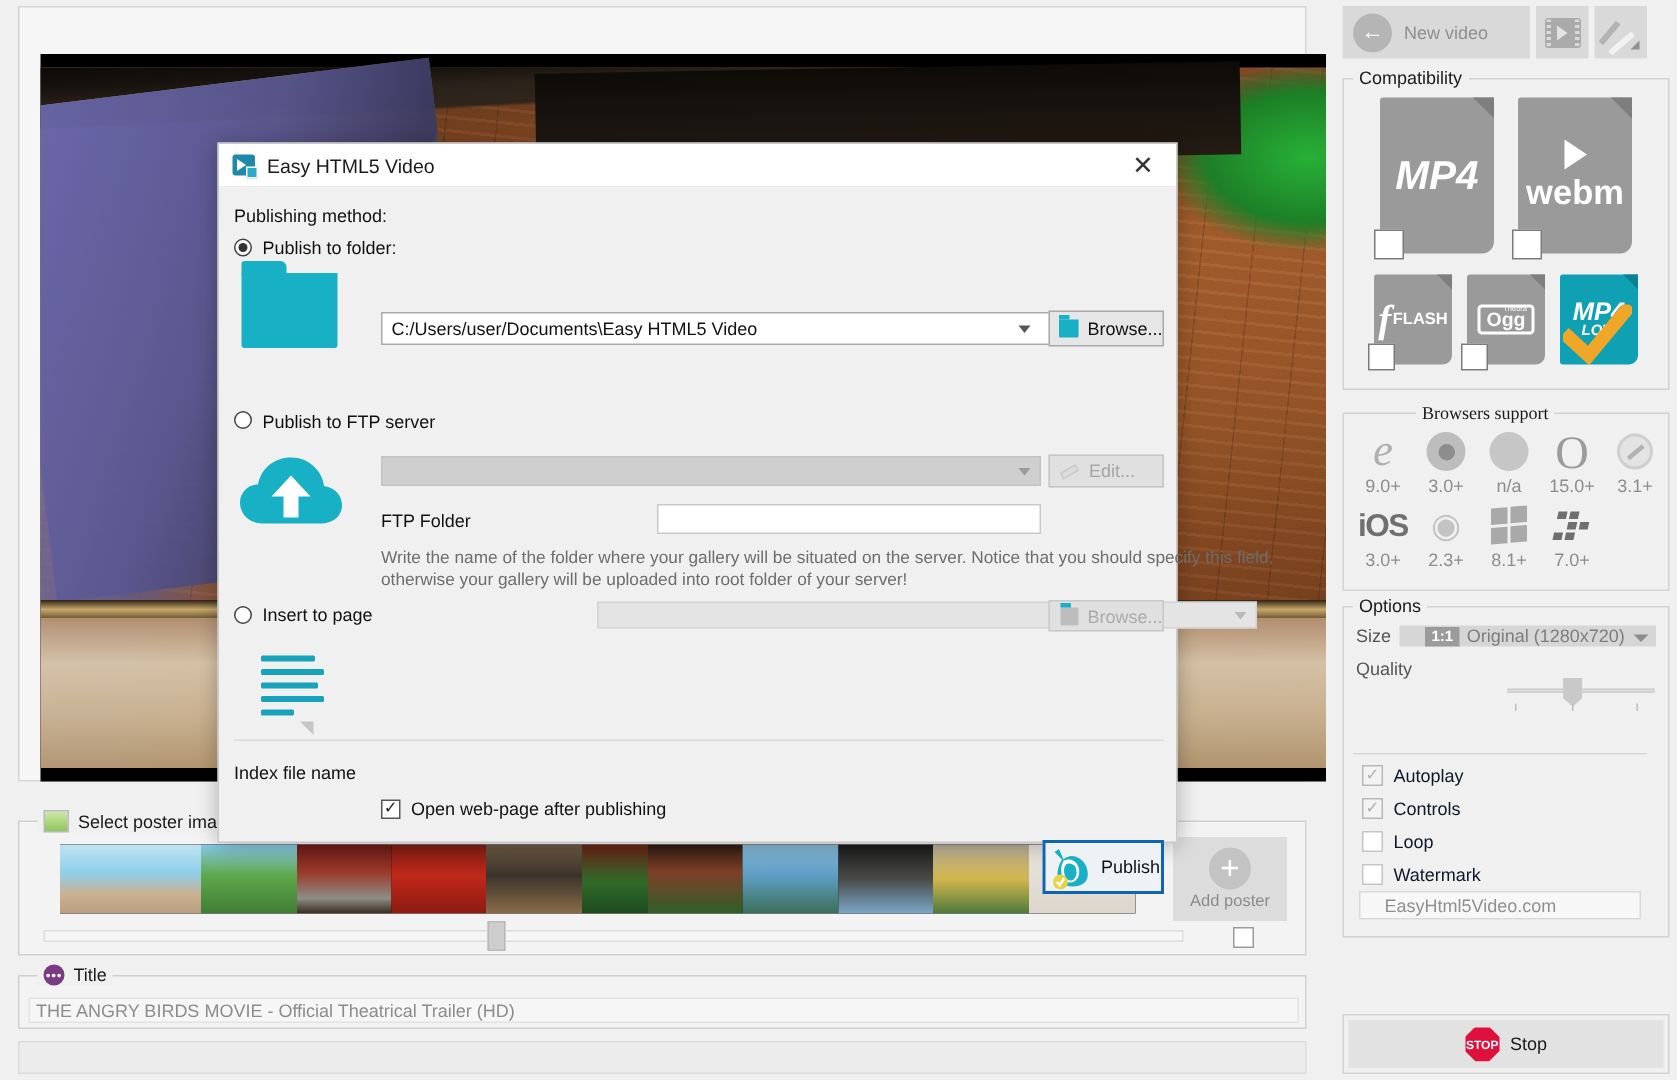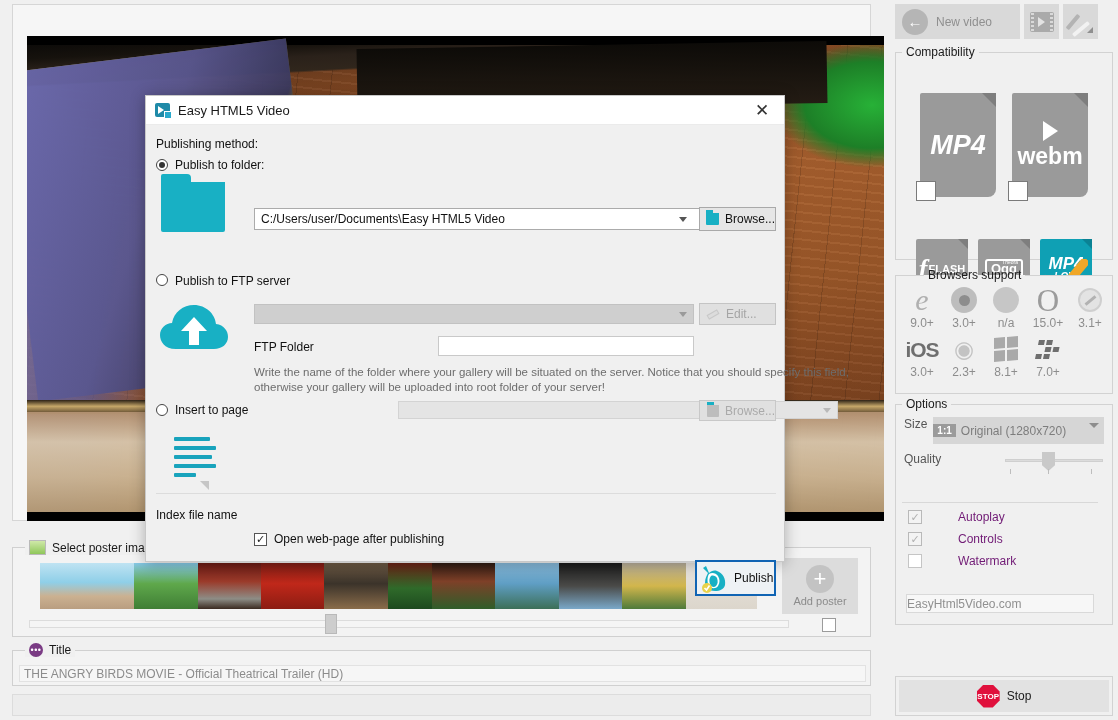--- a/index.html
+++ b/index.html
@@ -153,21 +153,21 @@
   }
   fieldset.panel > legend{
     padding:0 4px;font-size:12px;color:#1a1a1a;margin-left:6px;
   }
   #compat-panel{left:5px;top:45px;width:218px;height:215px;}
   #compat-grid{position:absolute;left:0;top:4px;width:100%;}
   .fmt-row{display:flex;justify-content:center;gap:16px;}
   .fmt{position:relative;}
   .doc{
     position:relative;background:#9a9a9a;color:#fff;display:flex;align-items:center;
-    justify-content:center;font-weight:bold;margin-top:28px;
+    justify-content:center;font-weight:bold;
   }
   .doc .fold{
     position:absolute;right:0;top:0;border-left:14px solid transparent;border-top:14px solid #7e7e7e;
   }
   .doc.big{width:76px;height:104px;border-radius:2px 0 8px 2px;font-size:27px;}
   .doc.small{width:52px;height:60px;border-radius:2px 0 6px 2px;font-size:16px;}
   .doc.teal{background:#0fa0b4;}
   .cb{
     position:absolute;width:20px;height:20px;background:#fff;border:1px solid #7a7a7a;
     box-sizing:border-box;left:-4px;bottom:-4px;
@@ -182,39 +182,39 @@
 
   #browsers-panel{left:5px;top:268px;width:218px;height:126px;}
   .br-row{display:flex;justify-content:flex-start;gap:6px;padding-left:8px;}
   .br{width:36px;text-align:center;color:#8d8d8d;font-size:12px;}
   .br-glyph{height:32px;display:flex;align-items:center;justify-content:center;font-size:26px;color:#a8a8a8;line-height:1;}
 
   #options-panel{left:5px;top:397px;width:218px;height:228px;}
   .opt-row{display:flex;gap:6px;padding:0 8px;margin-top:4px;}
   .opt-label{color:#555;font-size:12px;}
   #size-select{
-    flex:1;height:27px;background:#d6d6d6;display:flex;align-items:center;gap:5px;
-    padding:0 0;box-sizing:border-box;color:#7d7d7d;font-size:12px;position:relative;
+    flex:1;height:14px;background:#d6d6d6;display:flex;align-items:center;gap:5px;
+    padding:0 17px;box-sizing:border-box;color:#7d7d7d;font-size:12px;position:relative;
   }
   #size-badge{background:#9b9b9b;color:#fff;font-size:10px;padding:1px 4px;font-weight:bold;}
   .sel-arrow{position:absolute;right:5px;top:6px;border-left:5px solid transparent;border-right:5px solid transparent;border-top:5px solid #8d8d8d;}
   #quality-track{position:absolute;left:115px;top:459px;width:98px;height:3px;background:#dcdcdc;border:1px solid #cfcfcf;box-sizing:border-box;}
   #quality-knob{position:absolute;left:152px;top:452px;width:13px;height:19px;background:#c9c9c9;
     clip-path:polygon(0 0,100% 0,100% 70%,50% 100%,0 70%);}
   .qtick{position:absolute;width:1px;height:5px;background:#bdbdbd;top:469px;}
   #opt-divider{position:absolute;left:12px;top:502px;width:196px;height:1px;background:#d8d8d8;}
   .chk-row{display:flex;align-items:center;gap:7px;padding-left:18px;height:22px;}
   .chk{width:14px;height:14px;border:1px solid #b9b9b9;background:#f3f3f3;box-sizing:border-box;
     display:flex;align-items:center;justify-content:center;color:#b0b0b0;font-size:11px;line-height:1;}
   .chk.empty{background:#fff;border-color:#c5c5c5;}
-  .chk-lbl{color:#701a75;font-size:12px;margin-left:29px;}
+  .chk-lbl{color:#0f172a;font-size:12px;}
   #watermark-input{
     position:absolute;left:16px;top:594px;width:188px;height:19px;
     background:#f7f7f7;border:1px solid #d9d9d9;box-sizing:border-box;
-    color:#909090;font-size:12px;padding:1px 0;line-height:16px;
+    color:#909090;font-size:12px;padding:1px 16px;line-height:16px;
   }
   #stop-panel{
     position:absolute;left:5px;top:676px;width:218px;height:40px;
     border:1px solid #d2d2d2;box-sizing:border-box;background:#f0f0f0;
   }
   #stop-btn{
     position:absolute;left:3px;top:3px;width:210px;height:32px;background:#e2e2e2;
     display:flex;align-items:center;justify-content:center;gap:7px;color:#1a1a1a;font-size:12px;
   }
   #stop-oct{
@@ -427,21 +427,21 @@
               <svg class="check-mark" viewBox="0 0 46 40">
                 <polyline points="4,22 17,34 42,4" fill="none" stroke="#f0a728" stroke-width="9" stroke-linecap="square"></polyline>
               </svg>
             </div>
           </div>
         </div>
       </div>
     </fieldset>
 
     <fieldset class="panel" id="browsers-panel">
-      <legend style="margin-left:28px;">Browsers support</legend>
+      <legend style="margin-left:48px;font-family:Liberation Serif, serif;">Browsers support</legend>
       <div class="br-row" style="margin-top:2px;">
         <div class="br">
           <div class="br-glyph" style="font-family:'Liberation Serif',serif;font-style:italic;font-size:30px;color:#b0b0b0;">e</div>
           <div>9.0+</div>
         </div>
         <div class="br">
           <div class="br-glyph">
             <span style="width:26px;height:26px;border-radius:50%;background:#bdbdbd;display:inline-flex;align-items:center;justify-content:center;">
               <span style="width:11px;height:11px;border-radius:50%;background:#8d8d8d;"></span>
               </span>
@@ -531,20 +531,24 @@
       <div class="chk-row">
         <span class="chk">✓</span>
         <span class="chk-lbl">Autoplay</span>
       </div>
       <div class="chk-row">
         <span class="chk">✓</span>
         <span class="chk-lbl">Controls</span>
       </div>
       <div class="chk-row">
         <span class="chk empty"></span>
+        <span class="chk-lbl">Loop</span>
+      </div>
+      <div class="chk-row">
+        <span class="chk empty"></span>
         <span class="chk-lbl">Watermark</span>
       </div>
     </div>
     <div id="watermark-input">EasyHtml5Video.com</div>
 
     <div id="stop-panel">
       <div id="stop-btn">
         <span id="stop-oct">STOP</span>
         <span>Stop</span>
       </div>

